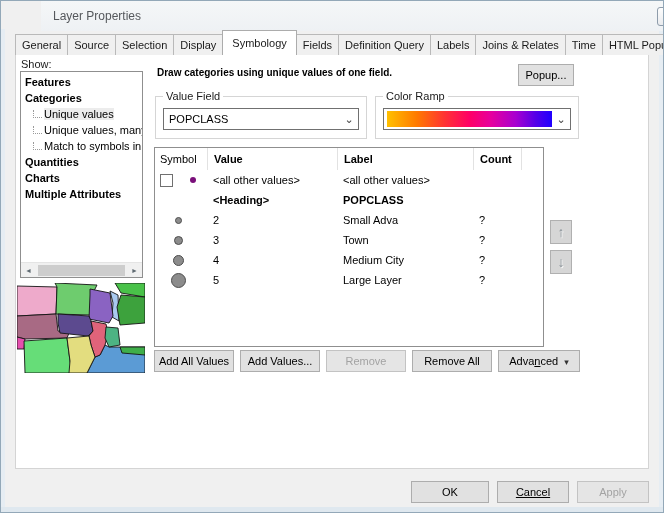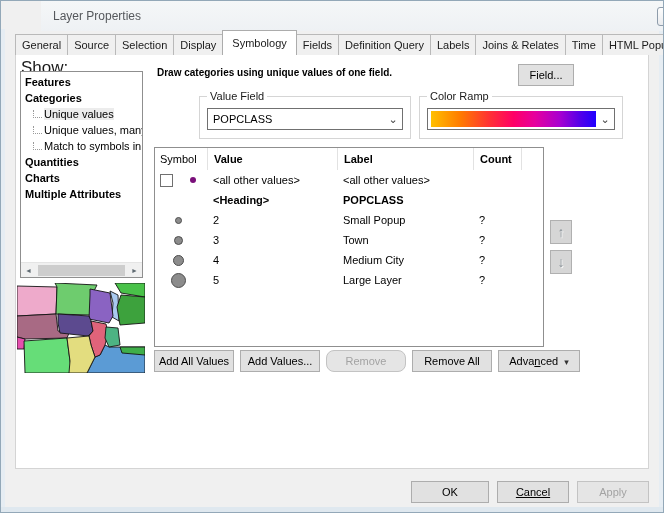--- a/index.html
+++ b/index.html
@@ -25,21 +25,21 @@
     z-index:3; white-space:nowrap; }
   .tab { height:21px; line-height:20px; padding:0 6px; font-size:11px; color:#1a1a1a;
     background:#f0f0f0; border:1px solid #b9b9b9; border-bottom:none; margin-right:-1px;text-align:center; }
   .tab.active { height:25px; line-height:24px; background:#ffffff; border-color:#acacac;
     position:relative; z-index:4; padding:0 9px; }
 
   
   .page { position:absolute; left:14px; top:53px; width:634px; height:415px;
     background:#ffffff; border:1px solid #d4d4d4; }
 
-  .lbl { font-size:17px; color:#1a1a1a; }
+  .lbl { font-size:11px; color:#1a1a1a; }
   .show-label { position:absolute; left:5px; top:3px; }
 
   
   .tree { position:absolute; left:4px; top:16px; width:123px; height:207px;
     background:#fff; border:1px solid #8f8f8f; overflow:hidden; }
   .tree-items { padding:2px 0 0 4px; }
   .tree-item { font-size:11px; line-height:16px; white-space:nowrap; overflow:hidden; color:#000; }
   .tree-item.bold { font-weight:bold; }
   .tree-item.child { padding-left:8px; }
   .tree-item.child .twig { display:inline-block; width:9px; height:8px;
@@ -54,21 +54,21 @@
   .map-preview { position:absolute; left:1px; top:228px; width:128px; height:90px; background:#fff; }
   .map-preview svg { display:block; width:128px; height:90px; }
 
   
   .draw-desc { position:absolute; left:141px; top:12px; font-size:10px; font-weight:bold; }
   .btn { background:#e1e1e1; border:1px solid #adadad; font-size:11px; color:#000;
     text-align:center; font-family:"Liberation Sans", sans-serif; }
   .btn.disabled { color:#a3a3a3; border-color:#c3c3c3; background:#e5e5e5; }
   .import-btn { position:absolute; left:502px; top:9px; width:56px; height:22px; line-height:20px; }
 
-  .groupbox { position:absolute; border:1px solid #d5d5d5;margin-left:44px; }
+  .groupbox { position:absolute; border:1px solid #d5d5d5; }
   .groupbox .legend { position:absolute; top:-7px; left:7px; background:#fff; padding:0 3px;
     font-size:11px; color:#1a1a1a; }
   .gb-value { left:139px; top:41px; width:212px; height:43px; }
   .gb-ramp  { left:359px; top:41px; width:204px; height:43px; }
 
   .combo { position:absolute; left:7px; top:11px; right:7px; height:22px;
     background:#fff; border:1px solid #707070; display:flex; align-items:center; }
   .combo .combo-text { flex:1; padding-left:5px; font-size:11px; }
   .combo .chev { width:18px; text-align:center; font-size:11px; color:#444; }
   .ramp-bar { flex:1; height:16px; margin-left:3px; }
@@ -94,21 +94,21 @@
 
   
   .updown { position:absolute; width:22px; height:24px; background:#d6d6d6; border:1px solid #b0b0b0;
     text-align:center; line-height:22px; font-size:14px; font-weight:bold; color:#8b9399;
     text-shadow:1px 1px 0 #fafafa; }
   .btn-up { left:534px; top:165px; }
   .btn-down { left:534px; top:195px; }
 
   
   .action-btn { position:absolute; top:295px; width:80px; height:22px; line-height:20px; }
-  .b-addall { left:138px; } .b-addvalues { left:224px; } .b-remove { left:310px;border-radius:8px; }
+  .b-addall { left:138px; } .b-addvalues { left:224px; } .b-remove { left:310px; }
   .b-removeall { left:396px; } .b-advanced { left:482px; width:82px; }
   .b-advanced .caret { font-size:9px; margin-left:6px; color:#333; }
   .u { text-decoration:underline; }
 
   
   .footer-btn { position:absolute; top:480px; height:22px; line-height:20px; }
   .b-ok { left:410px; width:78px; } .b-cancel { left:496px; width:72px;text-decoration:underline; } .b-apply { left:576px; width:72px; }
 </style>
 </head>
 <body>
@@ -175,21 +175,21 @@
           <polygon points="74,38 89,41 91,50 88,62 83,72 78,74 74,62 72,53 76,48" style="fill: rgb(224, 99, 122);"></polygon>
           <polygon points="89,44 101,45 103,62 92,64 88,55" style="fill: rgb(77, 179, 131);"></polygon>
           <polygon points="0,54 8,56 7,66 0,66" style="fill: rgb(229, 79, 174);"></polygon>
           <polygon points="7,58 50,55 53,78 55,90 8,90" style="fill: rgb(102, 221, 120);"></polygon>
           <polygon points="50,55 72,53 74,62 78,74 73,84 70,90 52,90 53,78" style="fill: rgb(227, 221, 127);"></polygon>
         </g>
       </svg>
     </div>
 
     <div class="draw-desc">Draw categories using unique values of one field.</div>
-    <button class="btn import-btn">Field...</button>
+    <button class="btn import-btn">Popup...</button>
 
     <div class="groupbox gb-value">
       <span class="legend">Value Field</span>
       <div class="combo">
         <span class="combo-text">POPCLASS</span>
         <span class="chev">⌄</span>
       </div>
     </div>
 
     <div class="groupbox gb-ramp">
@@ -225,21 +225,21 @@
         <div class="c-count"></div>
         <div class="c-extra"></div>
       </div>
       <div class="trow">
         <div class="c-symbol">
             <span class="symbol-center">
               <span class="dot" style="width: 7px; height: 7px; border: 1px solid rgb(77, 77, 77); background: rgb(140, 140, 140);"></span>
             </span>
           </div>
         <div class="c-value">2</div>
-        <div class="c-label">Small Popup</div>
+        <div class="c-label">Small Adva</div>
         <div class="c-count">?</div>
         <div class="c-extra"></div>
       </div>
       <div class="trow">
         <div class="c-symbol">
             <span class="symbol-center">
               <span class="dot" style="width: 9px; height: 9px; border: 1px solid rgb(77, 77, 77); background: rgb(140, 140, 140);"></span>
             </span>
           </div>
         <div class="c-value">3</div>

